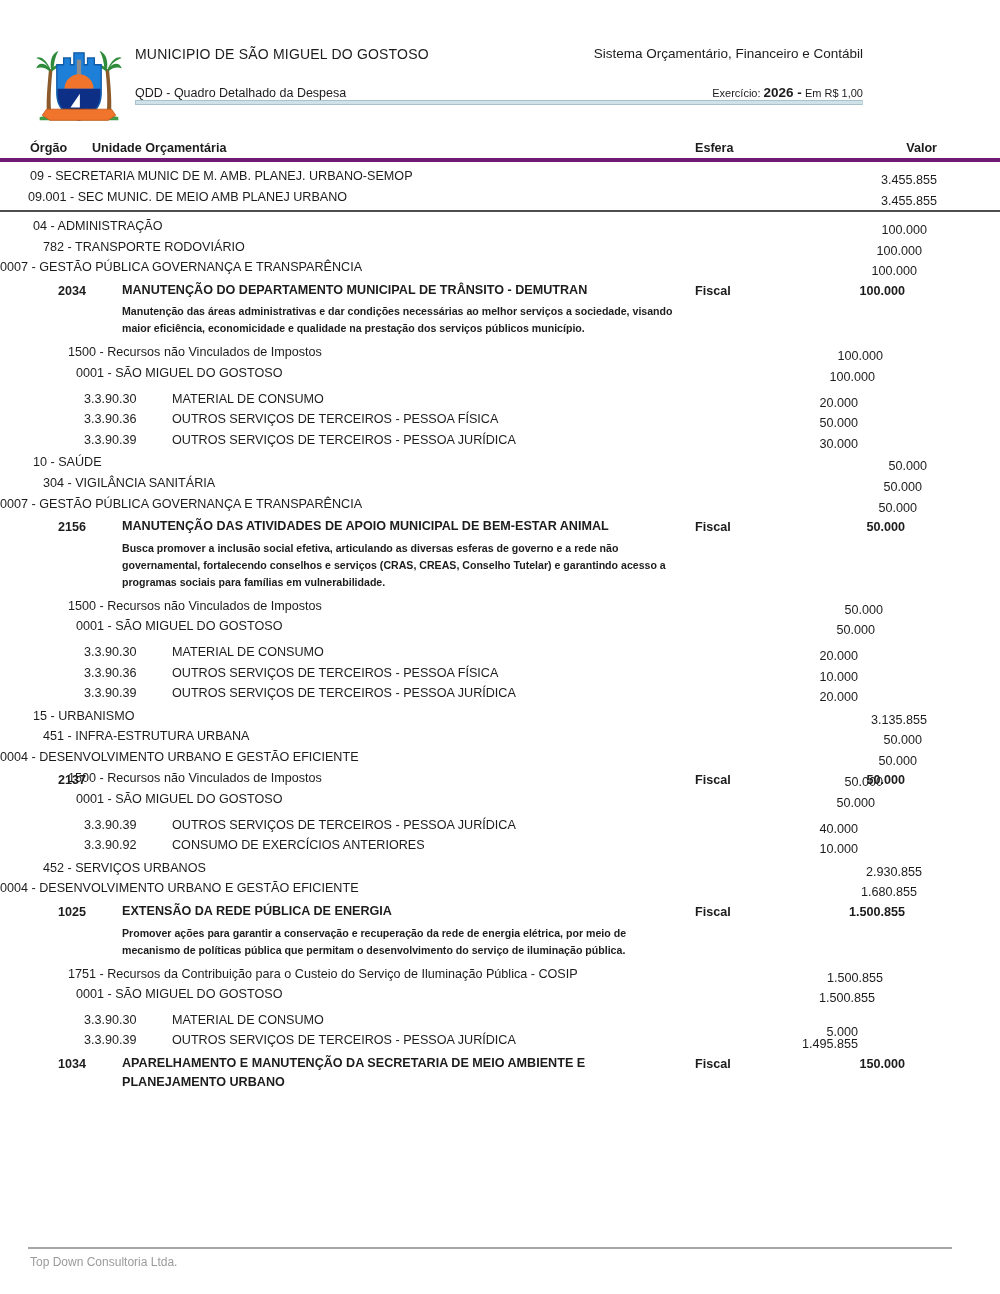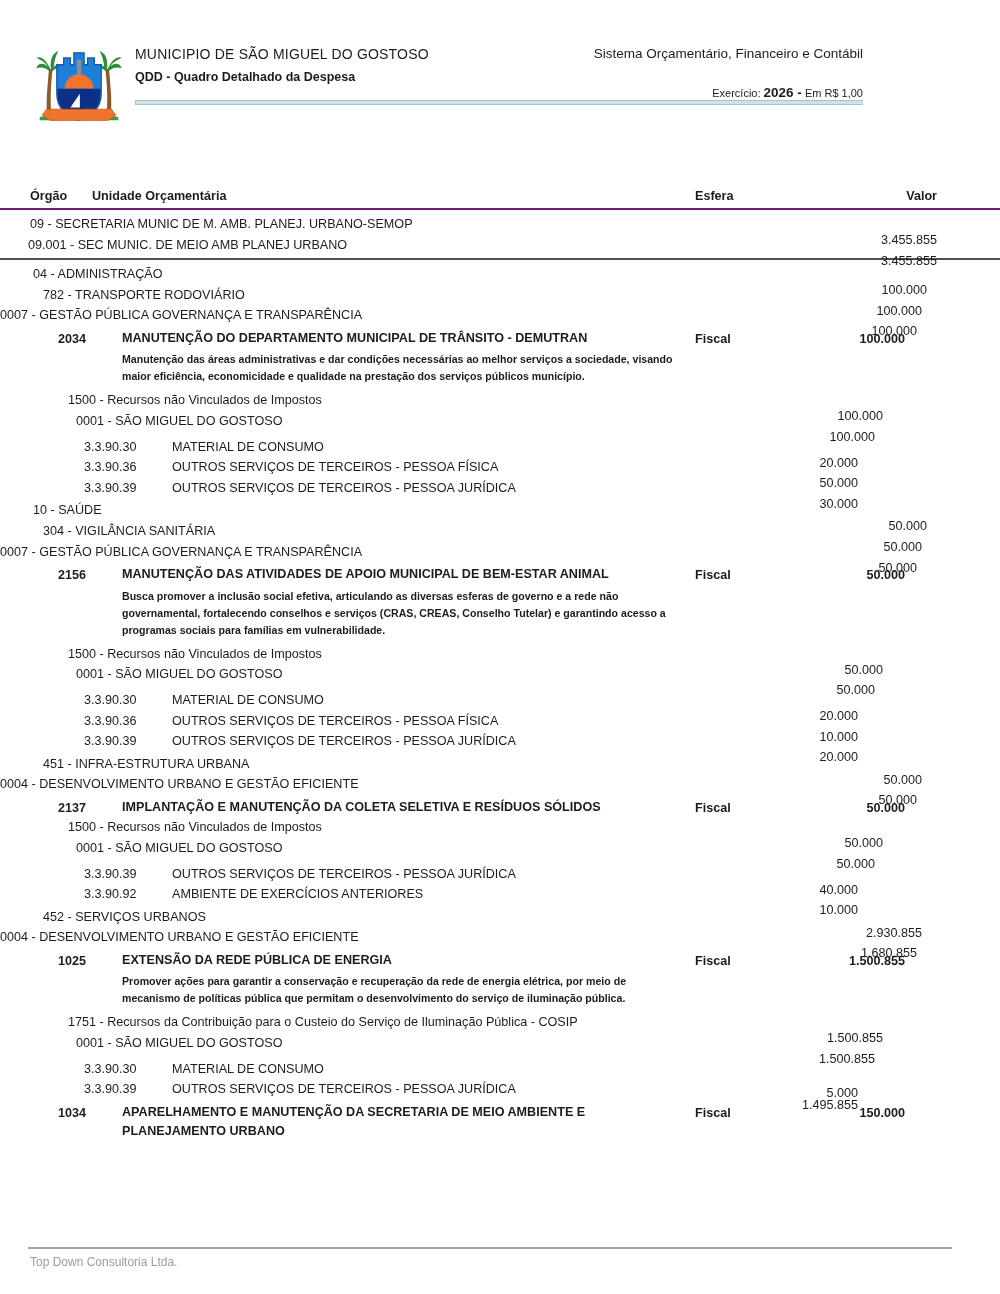--- a/index.html
+++ b/index.html
@@ -7,38 +7,38 @@
   body {
     width:1000px; height:1294px; position:relative; overflow:hidden;
     font-family:"Liberation Sans", sans-serif; color:#1c1c1c;
   }
 
   
   .page-header { position:absolute; left:0; top:0; width:916px; height:140px; }
   .logo { position:absolute; left:36px; top:34px; width:86px; height:94px; }
   .muni-name { position:absolute; left:135px; top:46px; font-size:14px; letter-spacing:.2px; }
   .sys-name  { position:absolute; right:53px; top:46px; font-size:13.5px; }
-  .report-title { position:absolute; left:135px; top:70px; font-size:12.5px; font-weight:700; }
+  .report-title { position:absolute; left:135px; top:86px; font-size:12.5px; font-weight:400; }
   .exercise { position:absolute; right:53px; top:85px; font-size:11px; white-space:nowrap; }
   .exercise .year { font-size:13.5px; font-weight:700; }
   .hdr-divider { position:absolute; left:135px; right:53px; top:100px; height:5px;
                  background:#cfe2e8; border:1px solid #a8c3cb; border-right-color:#c2d8de; }
 
   
   .report { position:absolute; left:0; top:141px; width:1000px; }
   .colheader { position:relative; height:21px; font-size:12.6px; font-weight:700;
-               border-bottom:2px solid #701a75; margin-bottom:4px;margin-top:48px; }
+               border-bottom:4px solid #701a75; margin-bottom:4px; }
   .colheader .c-orgao { position:absolute; left:30px; top:0; }
   .colheader .c-unid  { position:absolute; left:92px; top:0; }
   .colheader .c-esf   { position:absolute; left:695px; top:0; }
   .colheader .c-val   { position:absolute; right:63px; top:0; }
 
   .row { position:relative; font-size:12.6px; line-height:20.6px; }
   .row .lbl { white-space:nowrap; }
-  .row .val { position:absolute; top:16px; white-space:nowrap; }
+  .row .val { position:absolute; top:4px; white-space:nowrap; }
   .sep { border-top:2px solid #4e4e4e; margin:3px 0 4px 0; }
 
   .t-orgao .lbl      { margin-left:30px; }
   .t-unidade .lbl    { margin-left:28px; }
   .t-funcao .lbl     { margin-left:33px; }
   .t-subfuncao .lbl  { margin-left:43px; }
   .t-programa .lbl   { }
   .t-fonte .lbl      { margin-left:68px; }
   .t-fonte_det .lbl  { margin-left:76px; }
 
@@ -199,50 +199,53 @@
       <div class="row t-elemento">
         <span class="code">3.3.90.36</span>
         <div class="title">OUTROS SERVIÇOS DE TERCEIROS - PESSOA FÍSICA</div>
         <span class="val" style="right: 142px;">10.000</span>
       </div>
       <div class="row t-elemento">
         <span class="code">3.3.90.39</span>
         <div class="title">OUTROS SERVIÇOS DE TERCEIROS - PESSOA JURÍDICA</div>
         <span class="val" style="right: 142px;">20.000</span>
       </div>
+      <div class="row t-funcao">
+        <div class="lbl">15 - URBANISMO</div>
+        <span class="val" style="right: 73px;">3.135.855</span>
+      </div>
       <div class="row t-subfuncao">
         <div class="lbl">451 - INFRA-ESTRUTURA URBANA</div>
         <span class="val" style="right: 78px;">50.000</span>
       </div>
       <div class="row t-programa">
         <div class="lbl">0004 - DESENVOLVIMENTO URBANO E GESTÃO EFICIENTE</div>
         <span class="val" style="right: 83px;">50.000</span>
       </div>
       <div class="row t-acao">
         <span class="code">2137</span>
-        <div class="title">IMPLANTAÇÃO E MANUTENÇÃO  DA COLETA SELETIVA E RESÍDUOS SÓLIDOS</div>
         <span class="esf">Fiscal</span>
         <span class="val" style="right: 95px;">50.000</span>
       </div>
       <div class="row t-fonte">
         <div class="lbl">1500 - Recursos não Vinculados de Impostos</div>
         <span class="val" style="right: 117px;">50.000</span>
       </div>
       <div class="row t-fonte_det">
         <div class="lbl">0001 - SÃO MIGUEL DO GOSTOSO</div>
         <span class="val" style="right: 125px;">50.000</span>
       </div>
       <div class="row t-elemento">
         <span class="code">3.3.90.39</span>
         <div class="title">OUTROS SERVIÇOS DE TERCEIROS - PESSOA JURÍDICA</div>
         <span class="val" style="right: 142px;">40.000</span>
       </div>
       <div class="row t-elemento">
         <span class="code">3.3.90.92</span>
-        <div class="title">AMBIENTE DE EXERCÍCIOS ANTERIORES</div>
+        <div class="title">CONSUMO DE EXERCÍCIOS ANTERIORES</div>
         <span class="val" style="right: 142px;">10.000</span>
       </div>
       <div class="row t-subfuncao">
         <div class="lbl">452 - SERVIÇOS URBANOS</div>
         <span class="val" style="right: 78px;">2.930.855</span>
       </div>
       <div class="row t-programa">
         <div class="lbl">0004 - DESENVOLVIMENTO URBANO E GESTÃO EFICIENTE</div>
         <span class="val" style="right: 83px;">1.680.855</span>
       </div>

